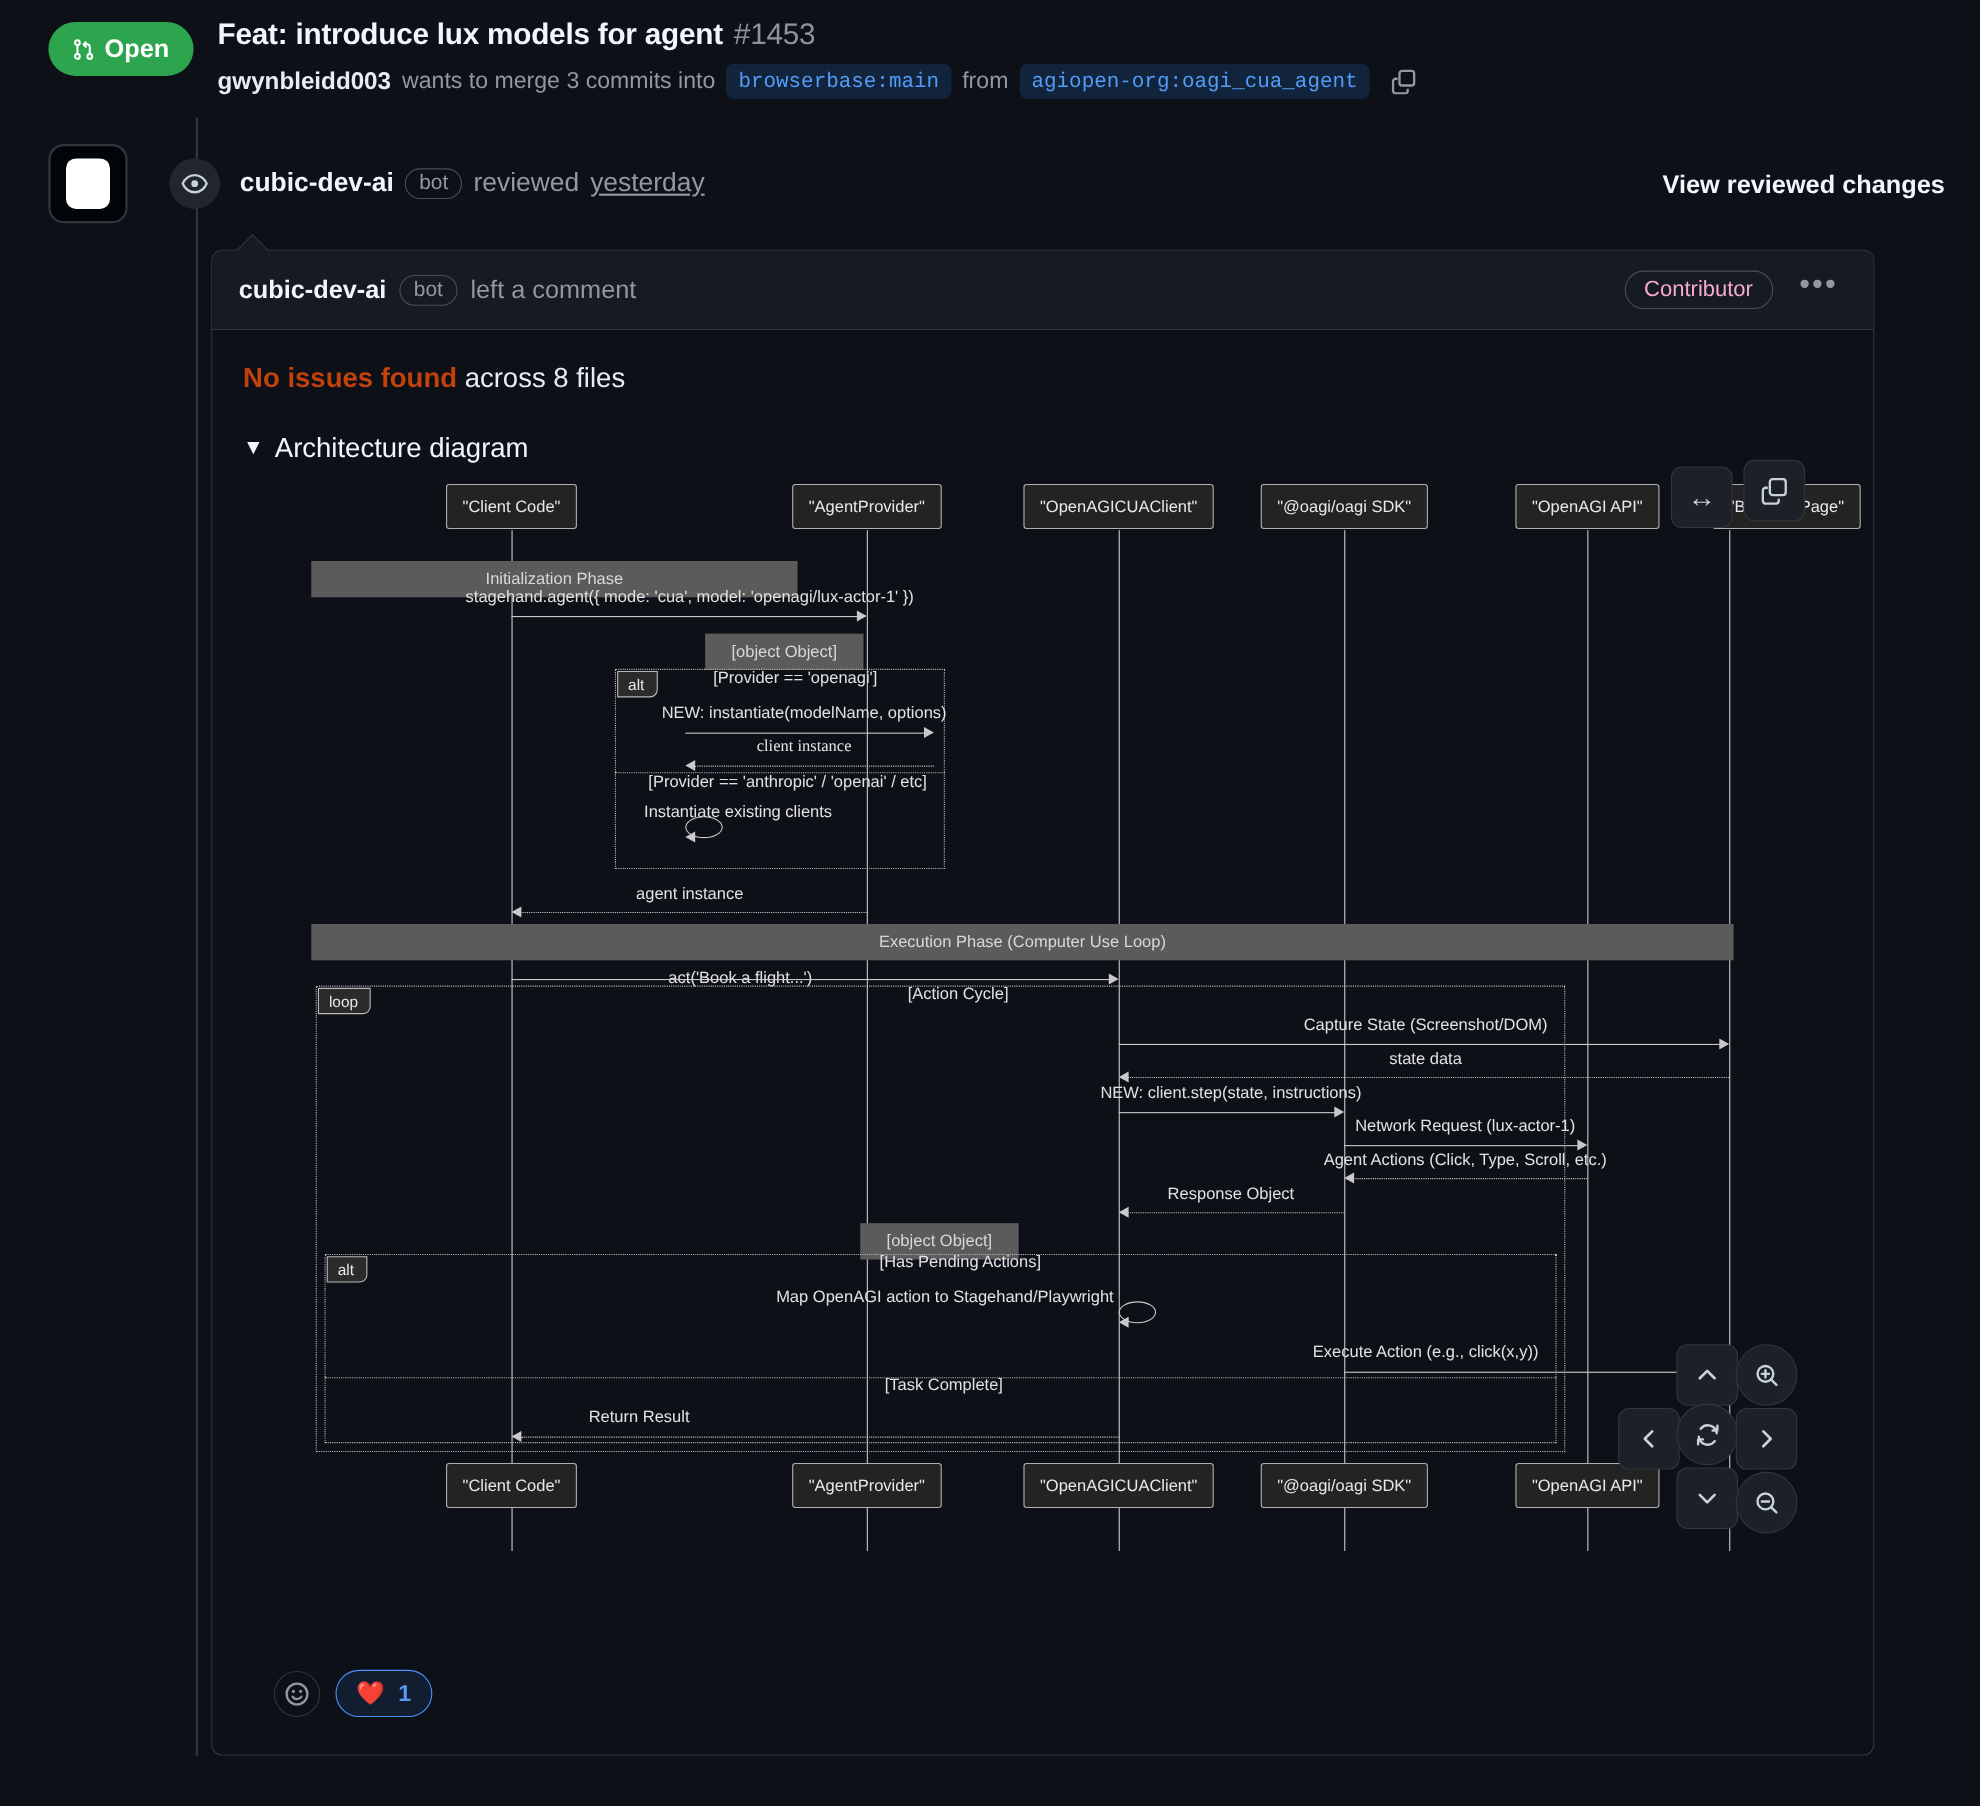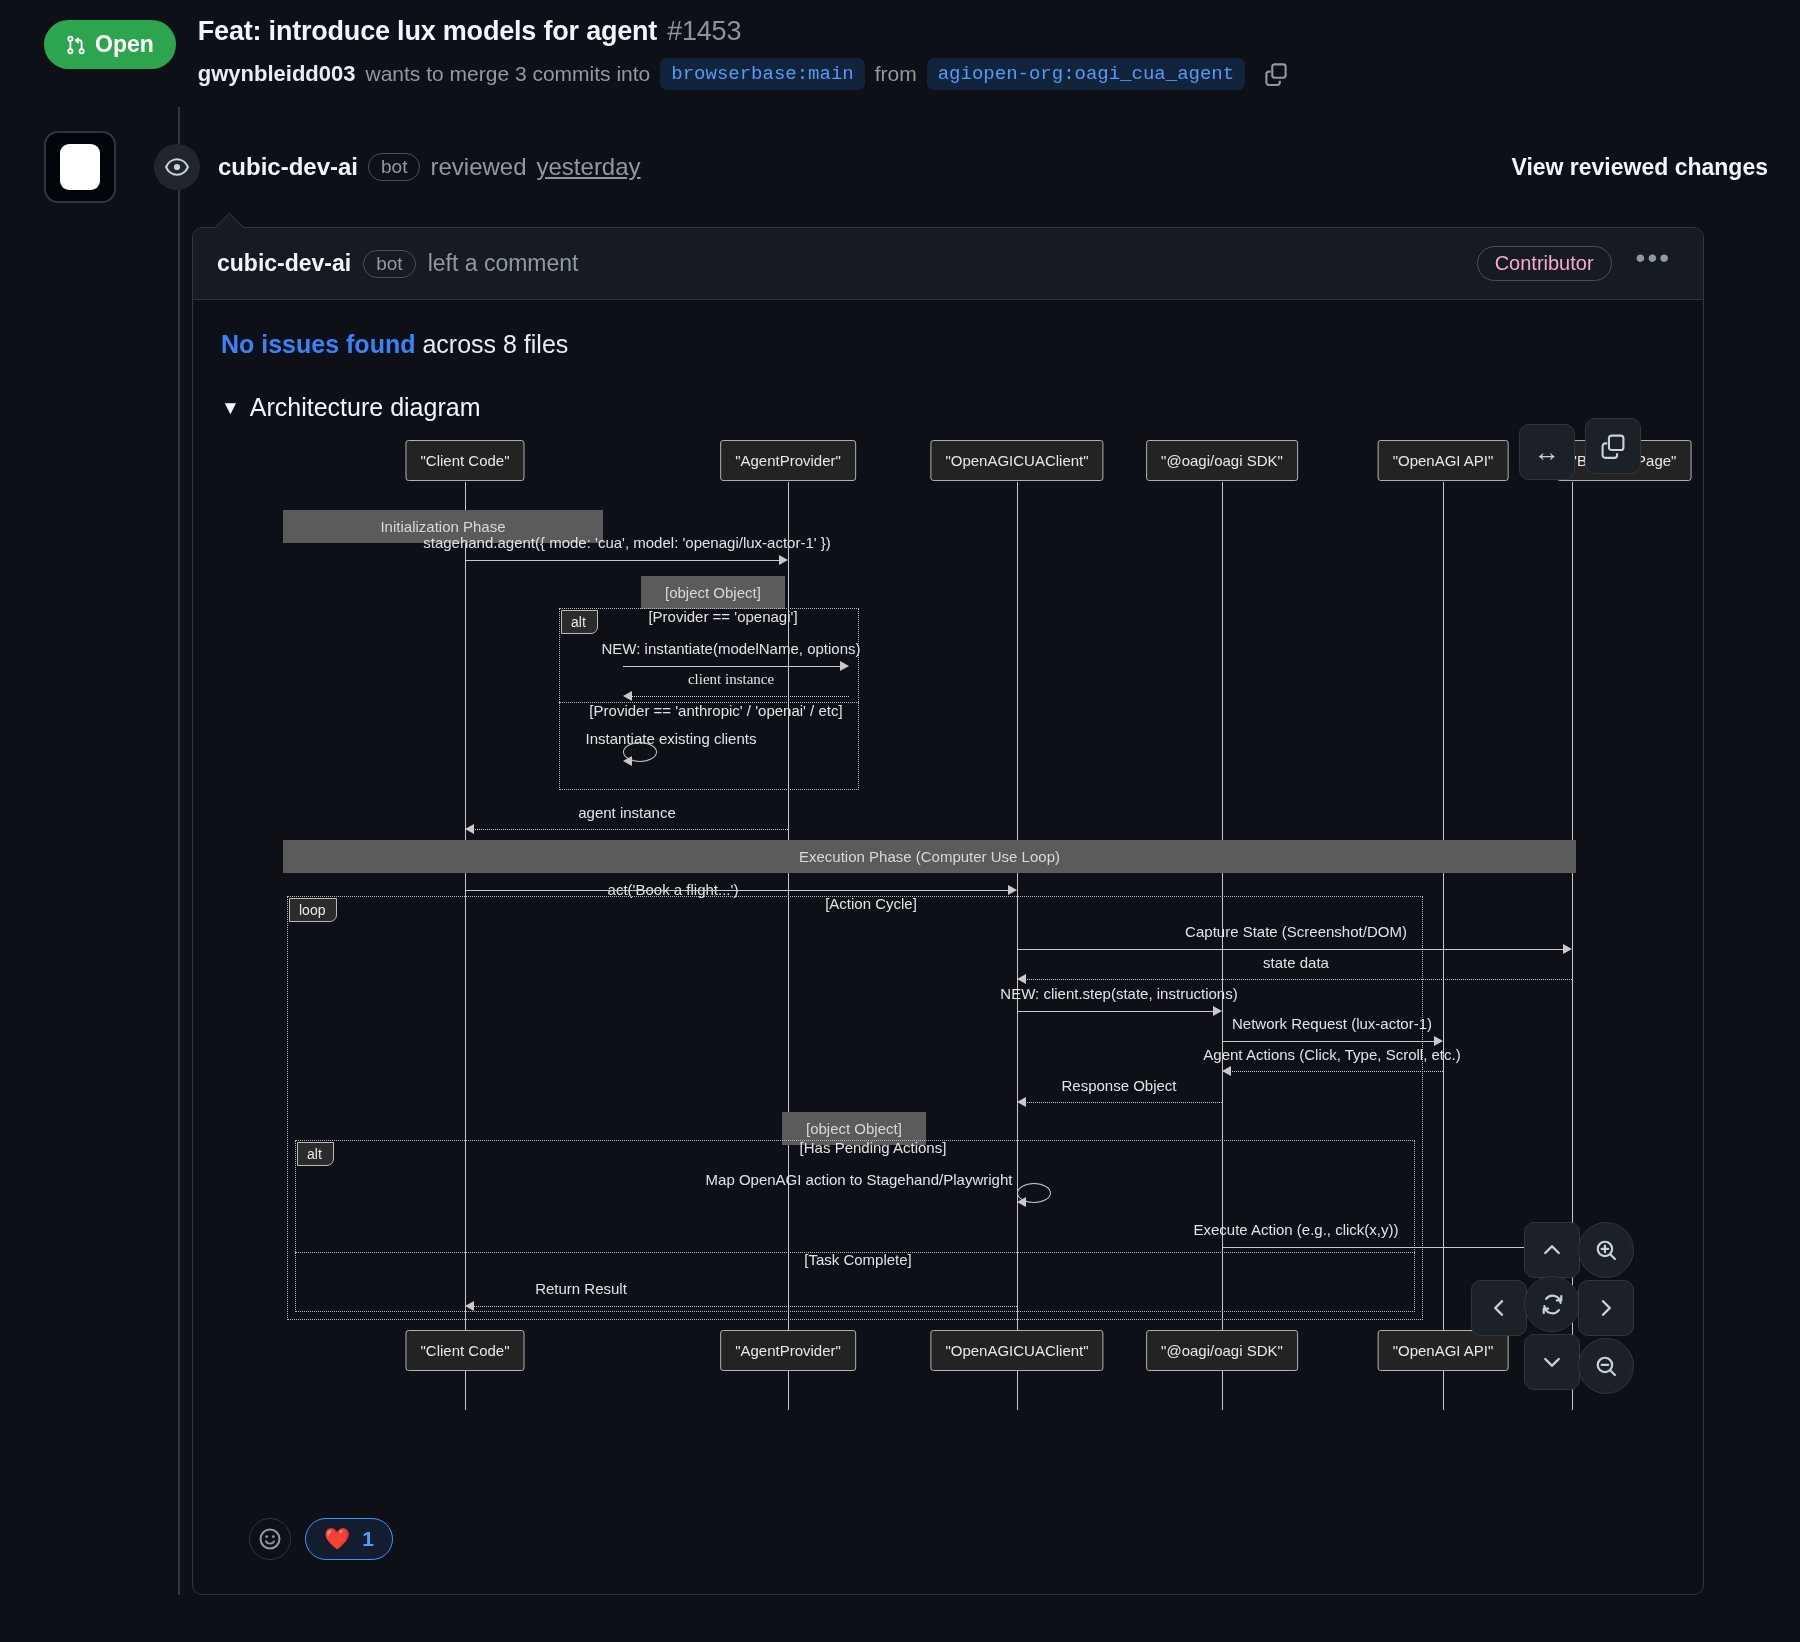--- a/index.html
+++ b/index.html
@@ -111,21 +111,21 @@
   }
   .comment-head .who { color:#f0f6fc; font-weight:700; }
   .contributor-chip {
     margin-left: auto;
     border: 1px solid #484f58; color:#f9a8d4;
     border-radius: 999px; padding: 5px 17px; font-size: 20px;
   }
   .kebab { color:#9198a1; font-size: 28px; letter-spacing: 2px; padding: 0 8px 10px 12px; line-height:0.6;}
   .comment-body { padding: 30px 28px 34px 28px; }
   .issues-line { font-size: 25px; color:#e6edf3; margin-bottom: 34px; }
-  .issues-line b { color:#3b82f6; font-weight:700; }
+  .issues-line b { color:#c2410c; font-weight:700; }
   .diagram-title {
     font-size: 25px; color:#f0f6fc; font-weight:400;
     display:flex; align-items:center; gap:10px; margin-bottom: 18px;
   }
   .caret { font-size: 19px; }
 
   
   .diagram { position: relative; height: 1050px; margin: 0 10px; }
   .lifeline { position:absolute; width:1px; background:#c9c9c9; top:0; }
   .pbox {
@@ -284,21 +284,21 @@
           <div class="lifeline" style="left:1212px; top:42px; height:928px;"></div>
           <div class="lifeline" style="left:1341px; top:42px; height:928px;"></div>
 
           <div class="pbox" style="left:234px; top:0;">"Client Code"</div>
           <div class="pbox" style="left:557px; top:0;">"AgentProvider"</div>
           <div class="pbox" style="left:786px; top:0;">"OpenAGICUAClient"</div>
           <div class="pbox" style="left:991px; top:0;">"@oagi/oagi SDK"</div>
           <div class="pbox" style="left:1212px; top:0;">"OpenAGI API"</div>
           <div class="pbox" style="left:1393px; top:0;">"Browser/Page"</div>
 
-          <div class="phase-bar" style="left:52px; top:70px; width:320px;">Initialization Phase</div>
+          <div class="phase-bar" style="left:52px; top:70px; width:442px;">Initialization Phase</div>
 
           <div class="msg-label" style="left:396px; top:94px;">stagehand.agent({ mode: 'cua', model: 'openagi/lux-actor-1' })</div>
           <div class="arrow-solid" style="left:234px; top:120px; width:315px;"></div>
           <div class="ah-r" style="left:548px; top:115px;"></div>
 
           <div class="note-box" style="left:410px; top:136px;">[object Object]</div>
 
           <div class="frame" style="left:328px; top:168px; width:300px; height:182px;"></div>
           <div class="frame-label" style="left:330px; top:170px;">alt</div>
           <div class="cond" style="left:492px; top:168px;">[Provider == 'openagi']</div>

